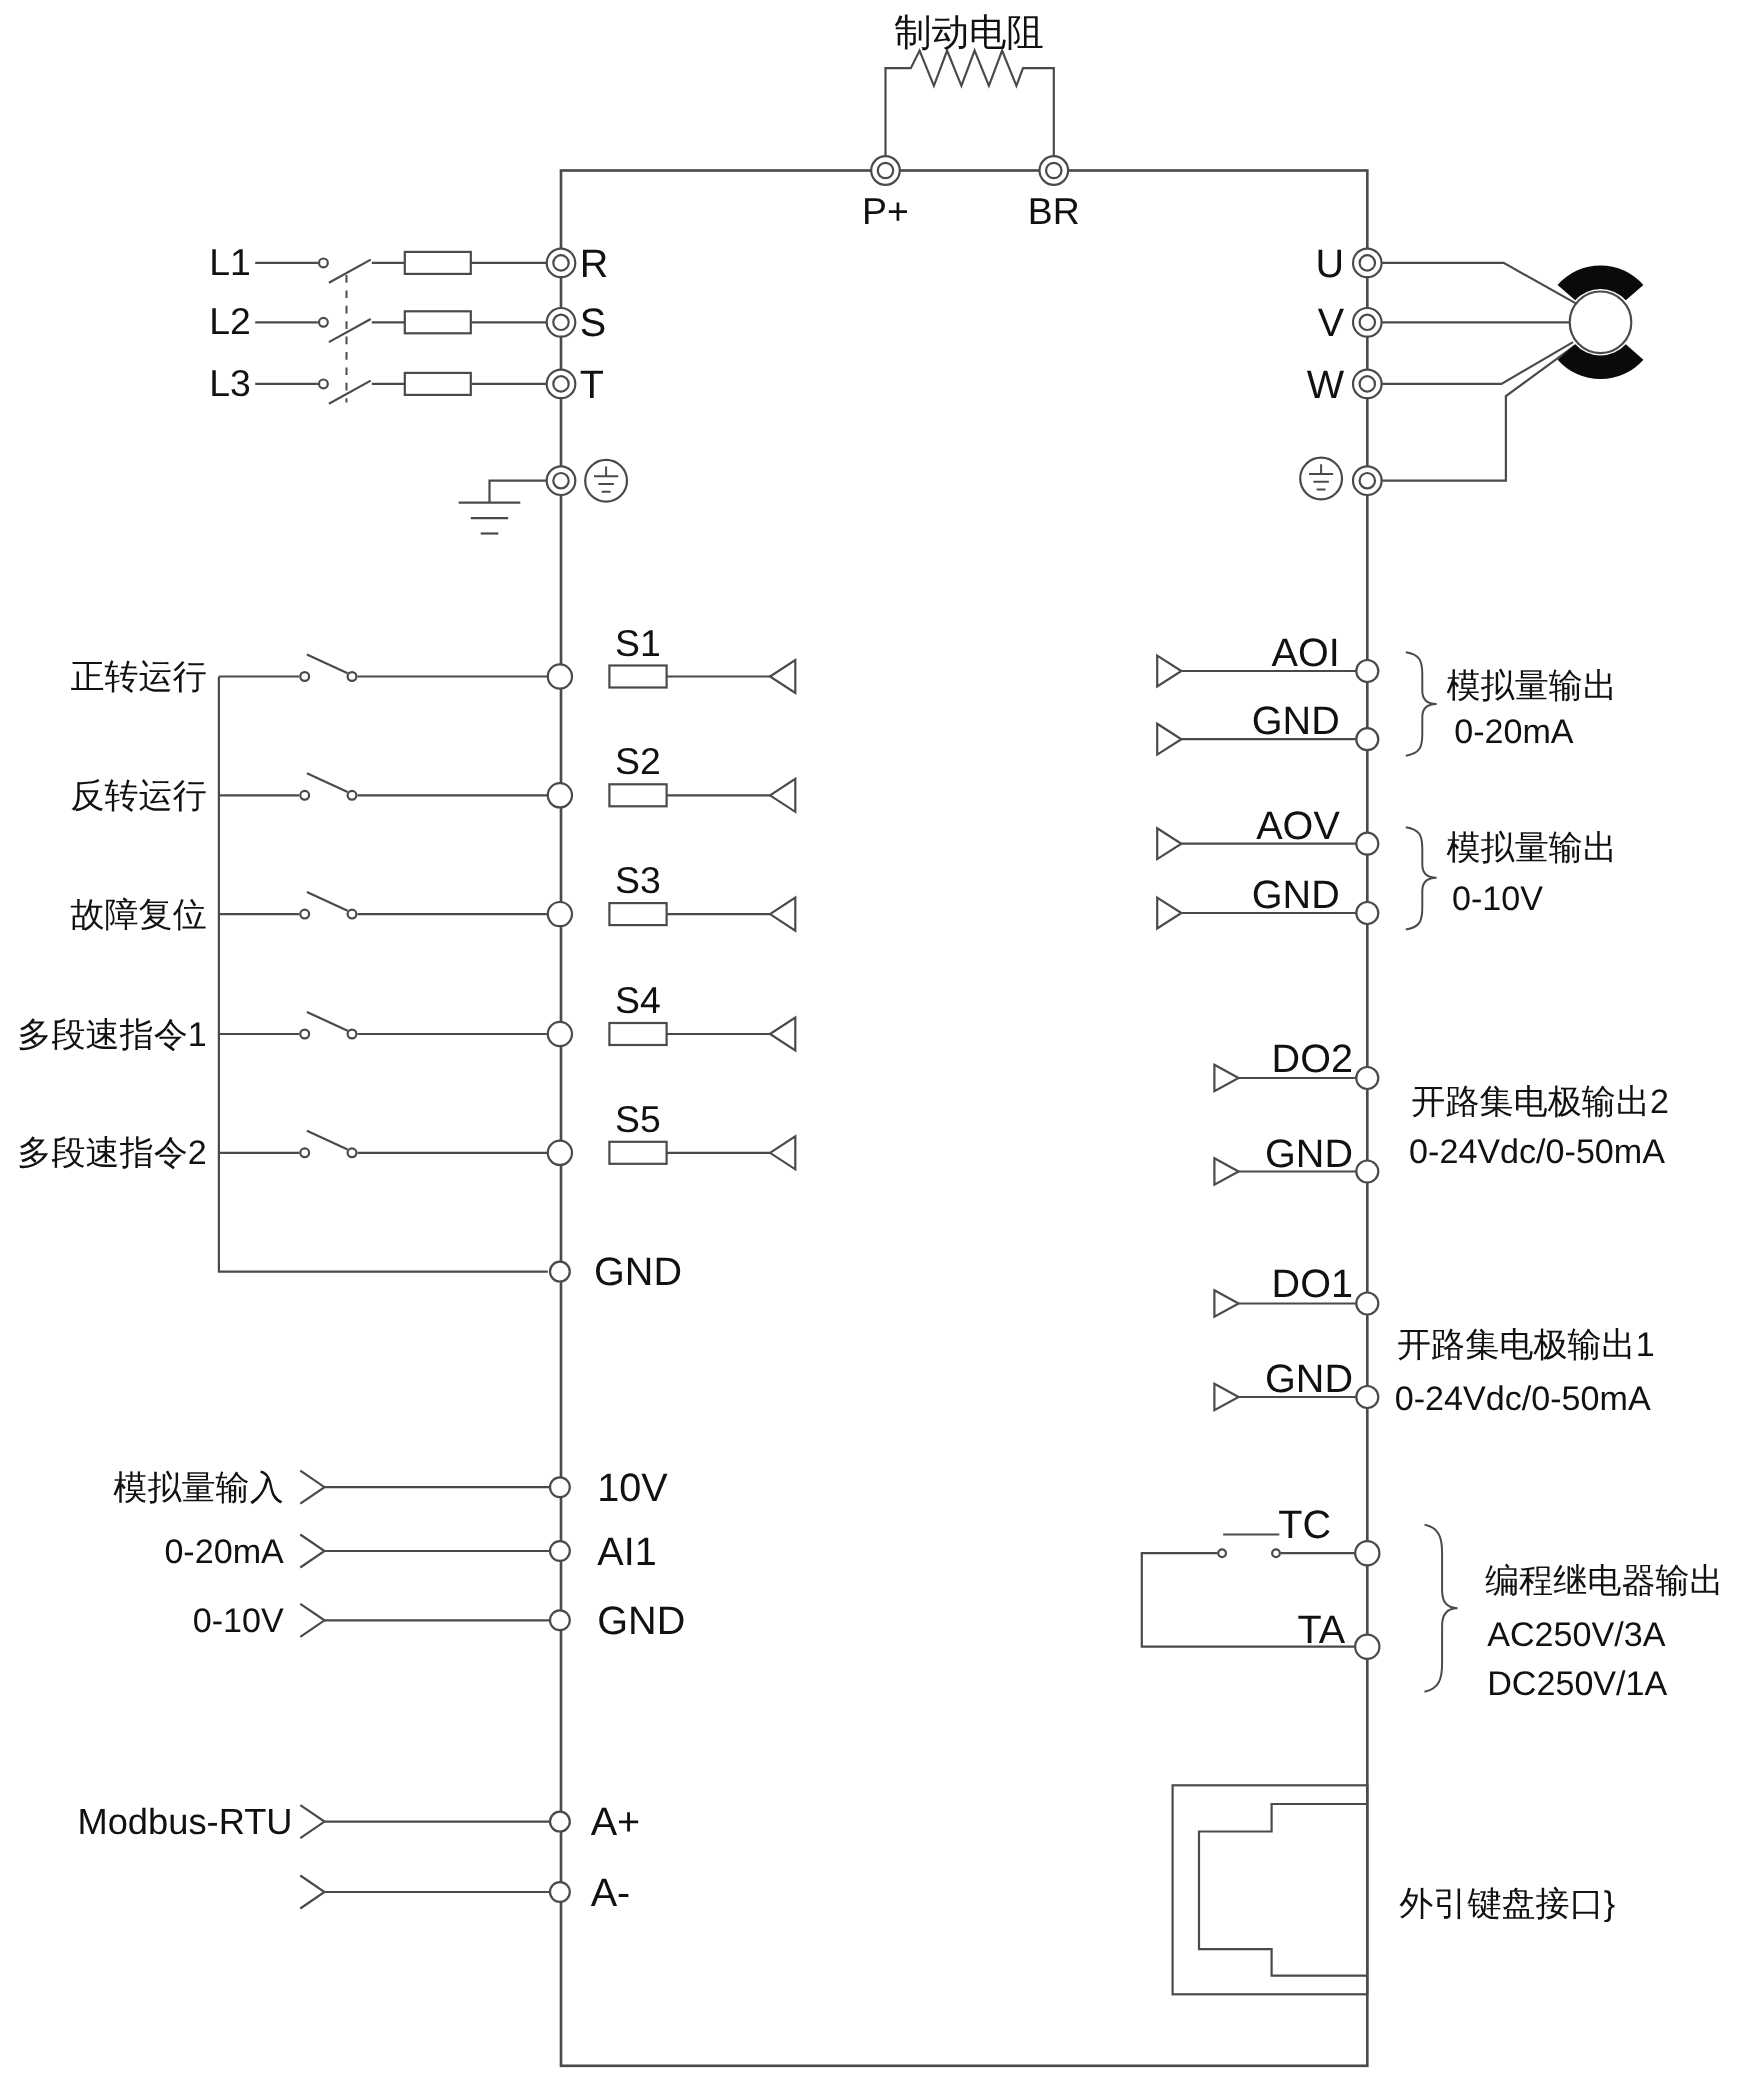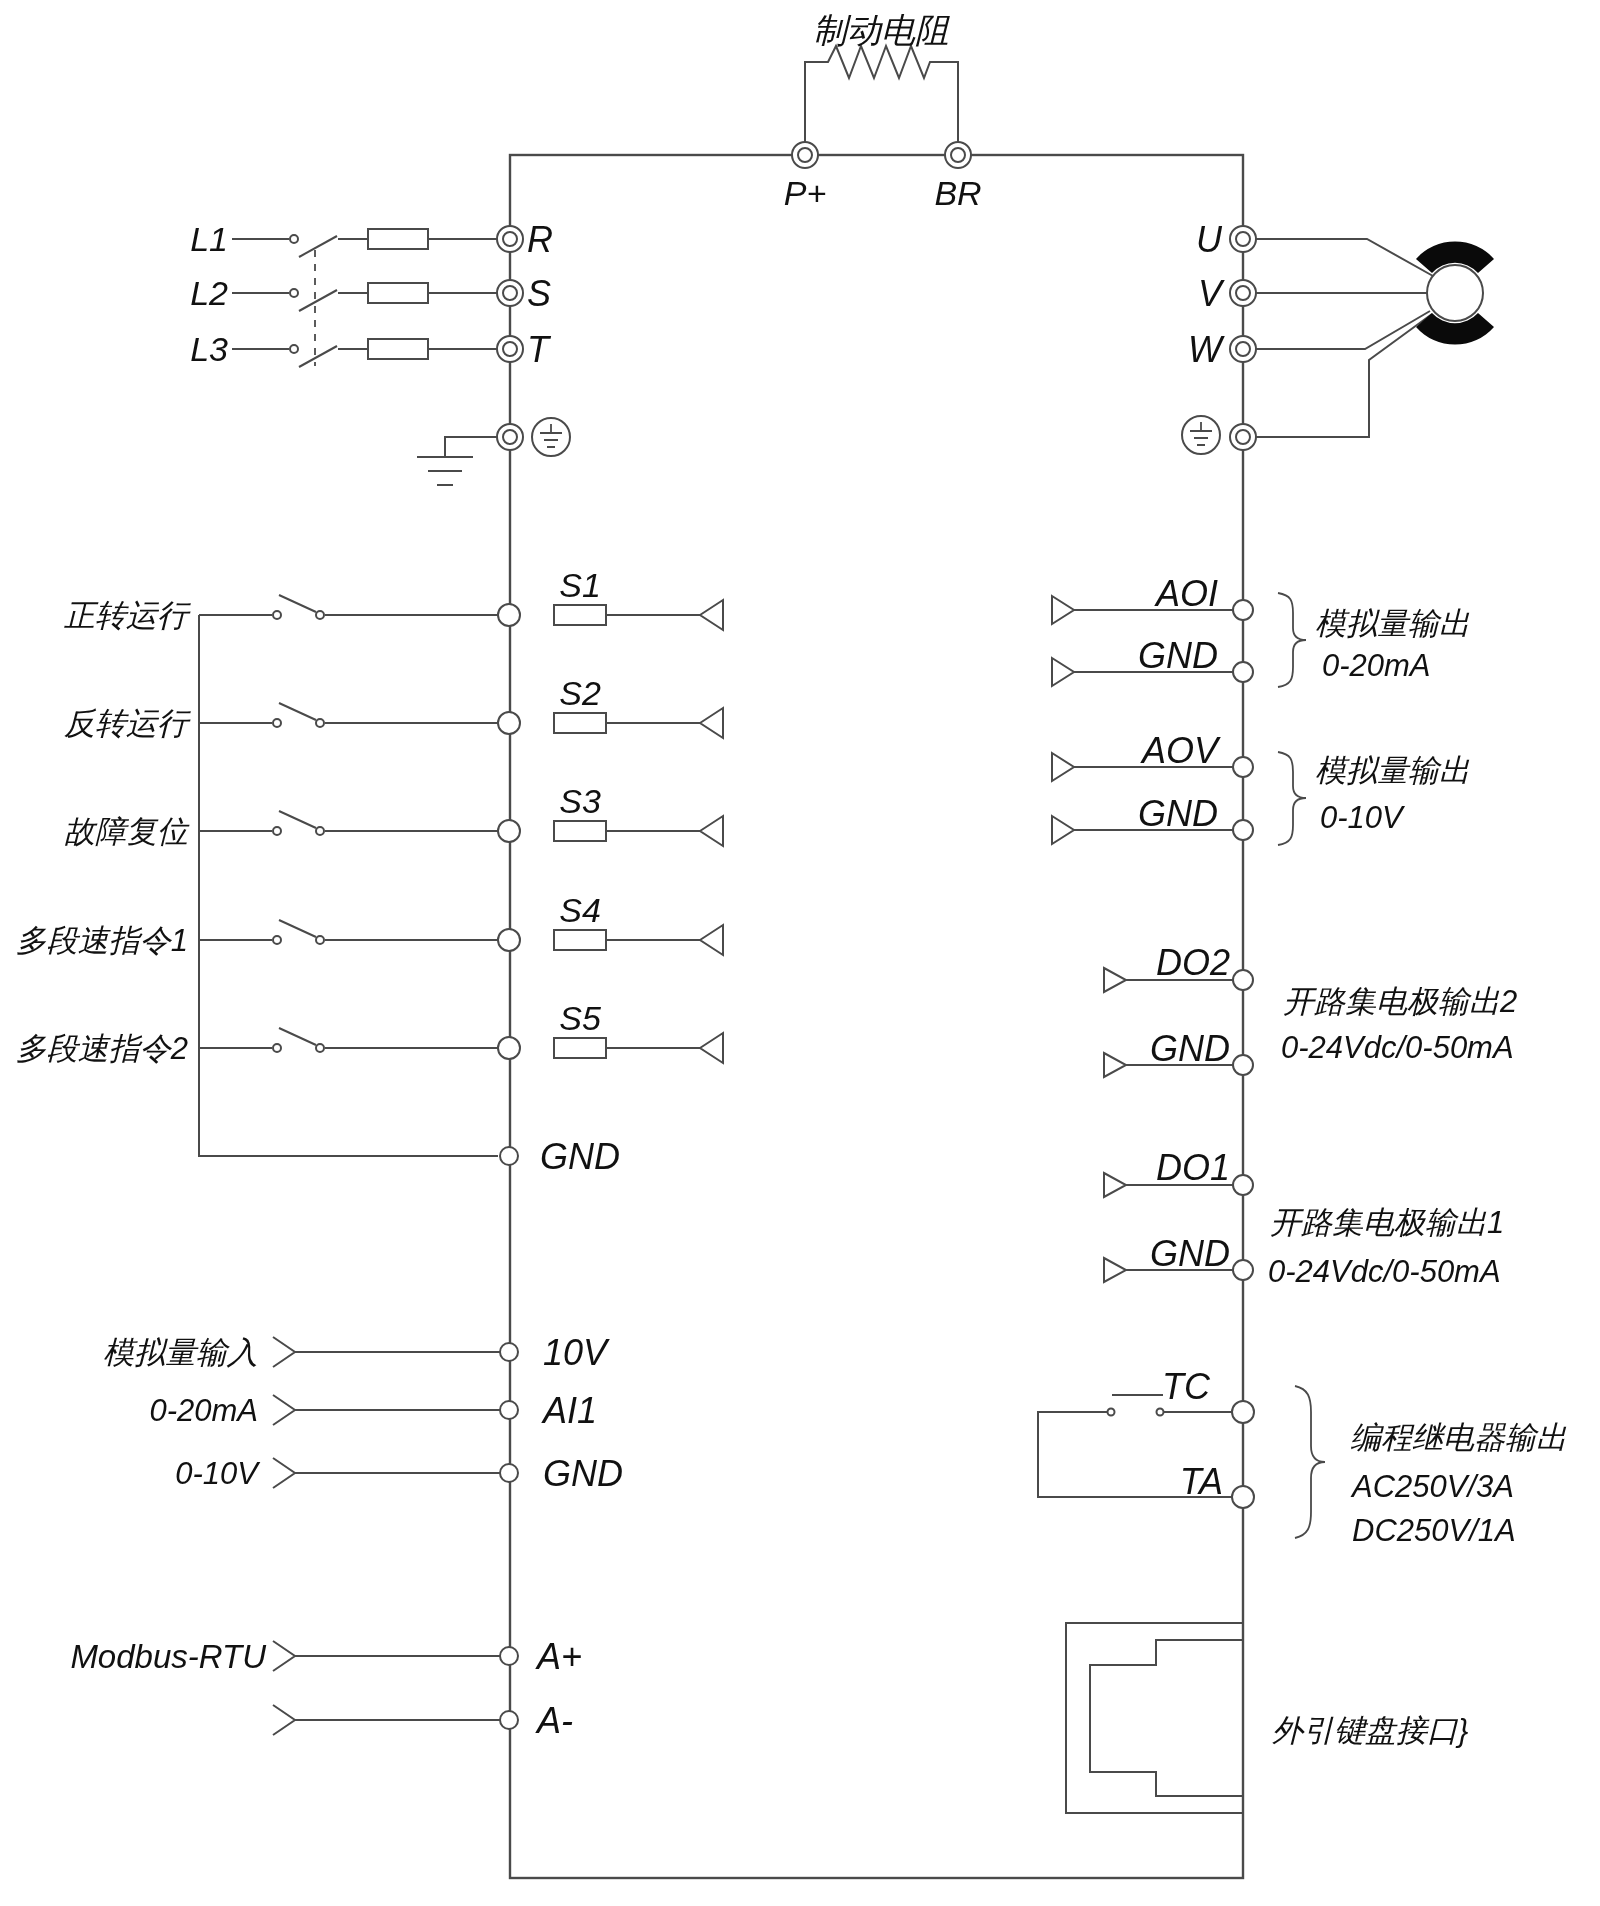--- a/index.html
+++ b/index.html
@@ -1,16 +1,16 @@
 <!DOCTYPE html>
 <html><head>
 <meta charset="utf-8">
 <style>
   html,body{margin:0;padding:0;background:#fff;}
-  .stage{width:1600px;height:1906px;position:relative;background:#fff;overflow:hidden;font-style:italic;}
+  .stage{width:1600px;height:1906px;position:relative;background:#fff;overflow:hidden;}
   svg{display:block;}
   .w{stroke:#4a4a4a;stroke-width:2;fill:none;}
   .wthin{stroke:#4a4a4a;stroke-width:1.8;fill:none;}
   .box{stroke:#4a4a4a;stroke-width:2.4;fill:none;}
   .fill{fill:#fff;stroke:#4a4a4a;stroke-width:2;}
   .dash{stroke:#4a4a4a;stroke-width:1.8;fill:none;stroke-dasharray:7 7;}
   .wing{fill:#0a0a0a;stroke:none;}
   text{font-family:"Liberation Sans","DejaVu Sans",sans-serif;fill:#111;}
   .zh{font-size:31px;}
   .zhs{font-size:31px;}

